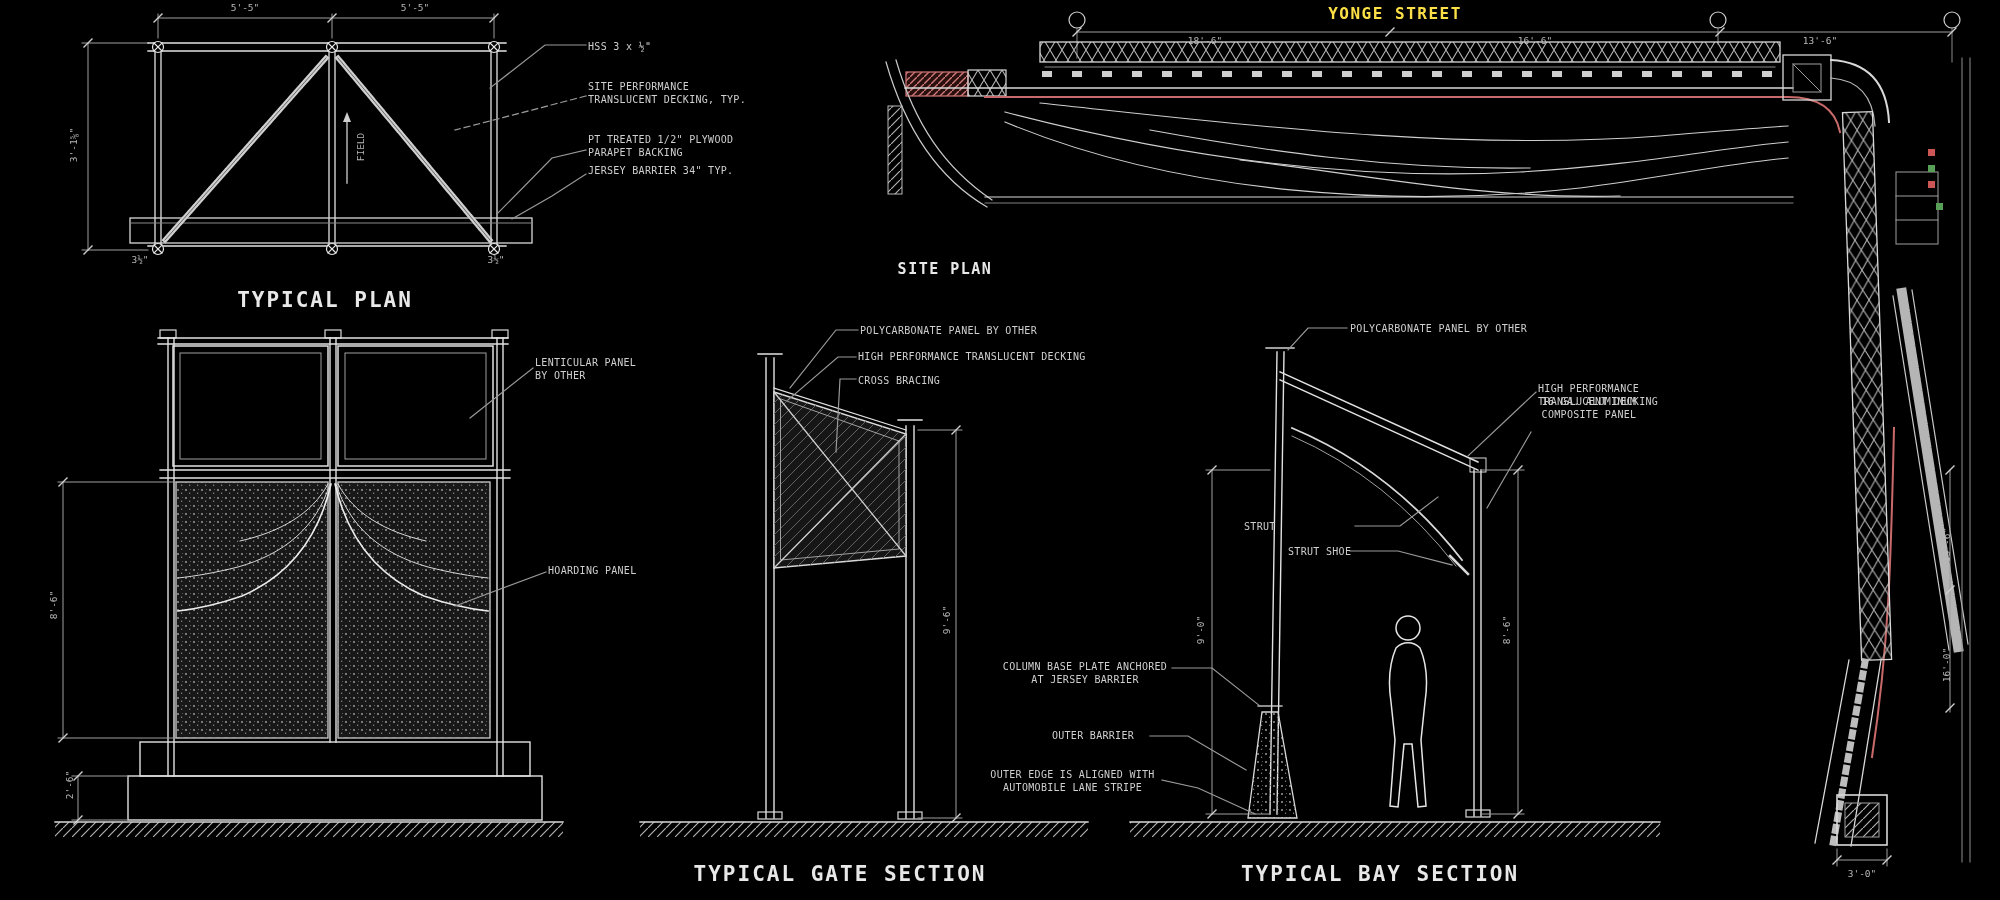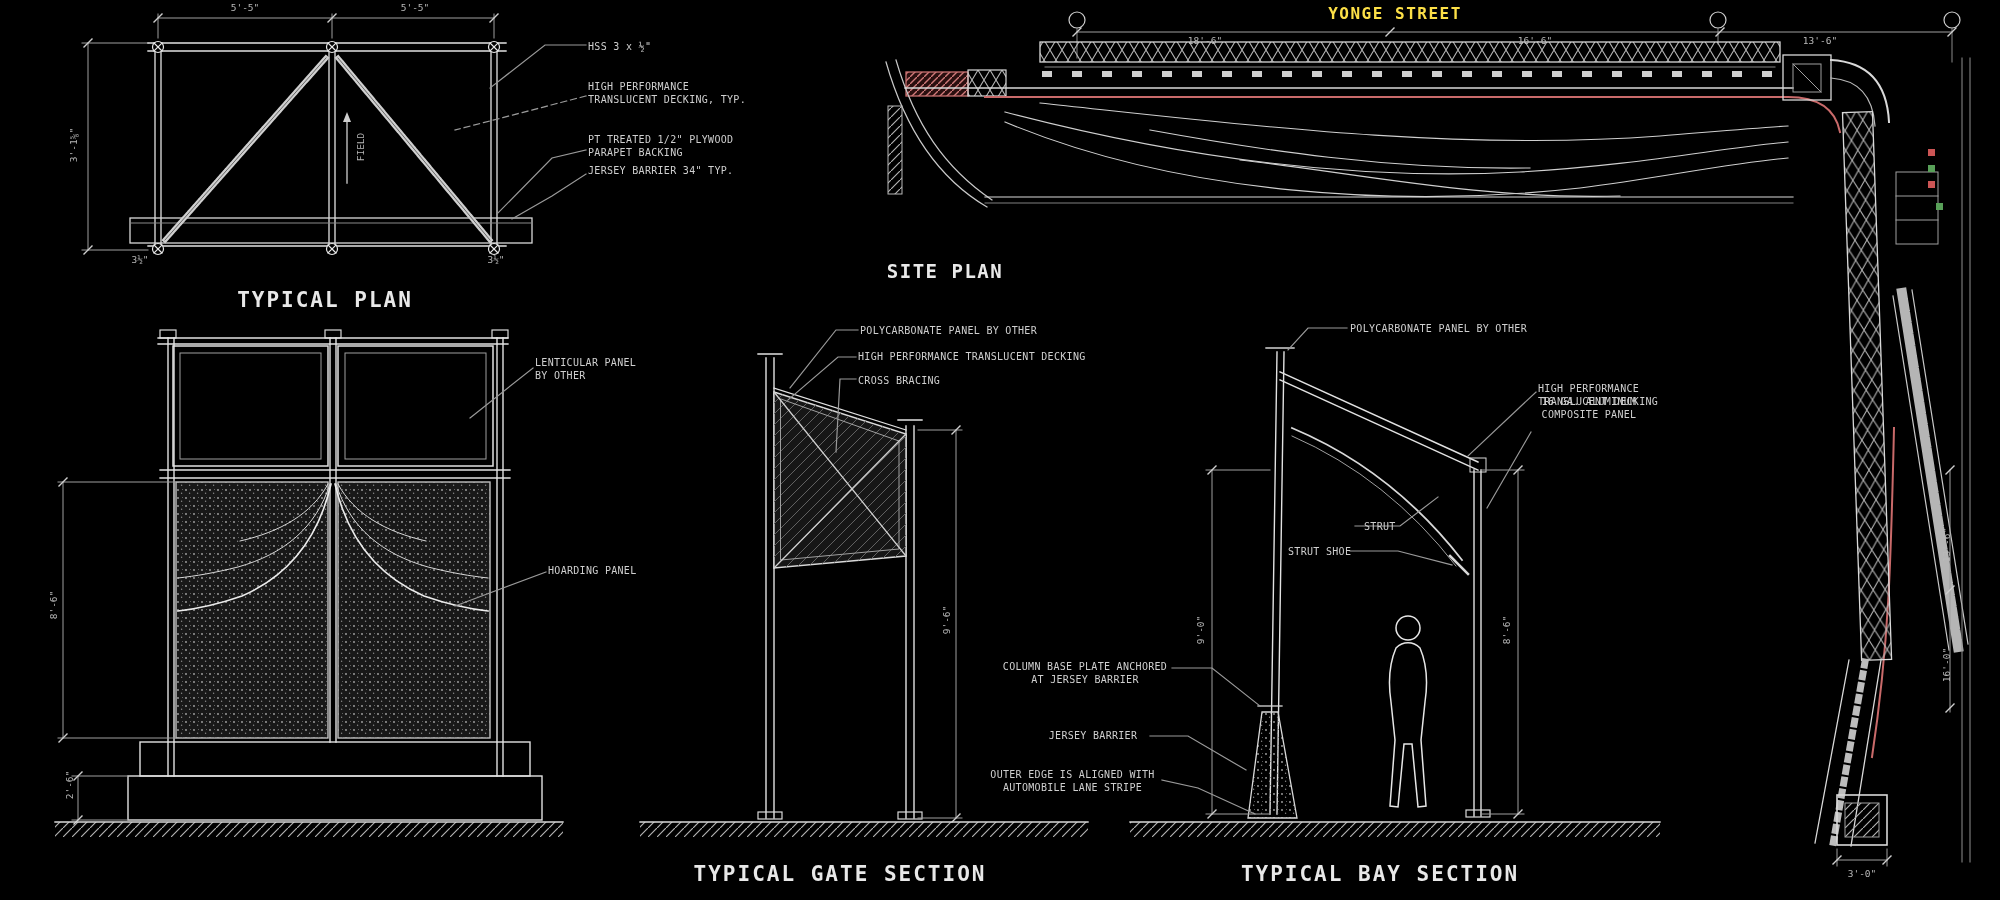--- a/index.html
+++ b/index.html
@@ -5,21 +5,21 @@
   html,body{margin:0;padding:0;background:#000;}
   #stage{position:relative;width:2000px;height:900px;background:#000;overflow:hidden;
          font-family:"DejaVu Sans Mono","Liberation Mono",monospace;}
   #linework{position:absolute;left:0;top:0;}
   .lbl{position:absolute;color:#cfcfcf;font-size:10px;line-height:1.3;letter-spacing:.3px;}
   .r{text-align:center;}
   .dim{position:absolute;color:#b9b9b9;font-size:9.5px;white-space:nowrap;text-align:center;}
   .rot{transform:rotate(-90deg);transform-origin:0 0;}
   .title{position:absolute;color:#e8e8e8;font-weight:bold;font-size:21px;letter-spacing:2px;
          text-align:center;white-space:nowrap;}
-  .title.small{font-size:19px;letter-spacing:1.5px;}
+  .title.small{font-size:15px;letter-spacing:1.5px;}
   .street{position:absolute;color:#fde047;font-size:16px;font-weight:bold;letter-spacing:1.5px;text-align:center;}
 </style>
 </head>
 <body>
 
 <div id="stage">
 
 <svg id="linework" width="2000" height="900" viewBox="0 0 2000 900" fill="none" stroke-linecap="square">
   <defs>
     <pattern id="lat" width="12" height="20" patternUnits="userSpaceOnUse">
@@ -270,21 +270,21 @@
   <div class="title" style="left:690px;top:862px;width:300px;">TYPICAL GATE SECTION</div>
   <div class="title" style="left:1235px;top:862px;width:290px;">TYPICAL BAY SECTION</div>
 
   <div class="dim" style="left:215px;top:2px;width:60px;">5'-5"</div>
   <div class="dim" style="left:385px;top:2px;width:60px;">5'-5"</div>
   <div class="dim rot" style="left:68px;top:190px;width:90px;">3'-1⅝"</div>
   <div class="dim" style="left:120px;top:254px;width:40px;">3½"</div>
   <div class="dim" style="left:476px;top:254px;width:40px;">3½"</div>
   <div class="dim rot" style="left:355px;top:182px;width:70px;">FIELD</div>
   <div class="lbl" style="left:588px;top:40px;width:140px;">HSS 3 x ½"</div>
-  <div class="lbl" style="left:588px;top:80px;width:170px;">HIGH PERFORMANCE TRANSLUCENT DECKING, TYP.</div>
+  <div class="lbl" style="left:588px;top:80px;width:170px;">SITE PERFORMANCE TRANSLUCENT DECKING, TYP.</div>
   <div class="lbl" style="left:588px;top:133px;width:165px;">PT TREATED 1/2" PLYWOOD PARAPET BACKING</div>
   <div class="lbl" style="left:588px;top:164px;width:180px;">JERSEY BARRIER 34" TYP.</div>
 
   <div class="street" style="left:1320px;top:4px;width:150px;">YONGE STREET</div>
   <div class="dim" style="left:1170px;top:35px;width:70px;">18'-6"</div>
   <div class="dim" style="left:1500px;top:35px;width:70px;">16'-6"</div>
   <div class="dim" style="left:1790px;top:35px;width:60px;">13'-6"</div>
   <div class="dim rot" style="left:1941px;top:585px;width:80px;">13'-6"</div>
   <div class="dim rot" style="left:1941px;top:705px;width:80px;">16'-0"</div>
   <div class="dim" style="left:1830px;top:868px;width:64px;">3'-0"</div>
@@ -295,21 +295,21 @@
   <div class="dim rot" style="left:64px;top:815px;width:60px;">2'-6"</div>
 
   <div class="lbl" style="left:860px;top:324px;width:220px;">POLYCARBONATE PANEL BY OTHER</div>
   <div class="lbl" style="left:858px;top:350px;width:240px;">HIGH PERFORMANCE TRANSLUCENT DECKING</div>
   <div class="lbl" style="left:858px;top:374px;width:130px;">CROSS BRACING</div>
   <div class="dim rot" style="left:941px;top:680px;width:120px;">9'-6"</div>
 
   <div class="lbl" style="left:1350px;top:322px;width:220px;">POLYCARBONATE PANEL BY OTHER</div>
   <div class="lbl" style="left:1538px;top:382px;width:125px;">HIGH PERFORMANCE TRANSLUCENT DECKING</div>
   <div class="lbl" style="left:1534px;top:395px;width:110px;text-align:center;">16 GA. ALUMINUM COMPOSITE PANEL</div>
-  <div class="lbl" style="left:1364px;top:520px;width:60px;">STRUT</div>
+  <div class="lbl" style="left:1244px;top:520px;width:60px;">STRUT</div>
   <div class="lbl" style="left:1288px;top:545px;width:80px;">STRUT SHOE</div>
   <div class="lbl r" style="left:1000px;top:660px;width:170px;">COLUMN BASE PLATE ANCHORED AT JERSEY BARRIER</div>
-  <div class="lbl r" style="left:1038px;top:729px;width:110px;">JERSEY BARRIER</div>
+  <div class="lbl r" style="left:1038px;top:729px;width:110px;">OUTER BARRIER</div>
   <div class="lbl r" style="left:985px;top:768px;width:175px;">OUTER EDGE IS ALIGNED WITH AUTOMOBILE LANE STRIPE</div>
   <div class="dim rot" style="left:1195px;top:690px;width:120px;">9'-0"</div>
   <div class="dim rot" style="left:1501px;top:690px;width:120px;">8'-6"</div>
 
 </div>
 
 </body></html>

